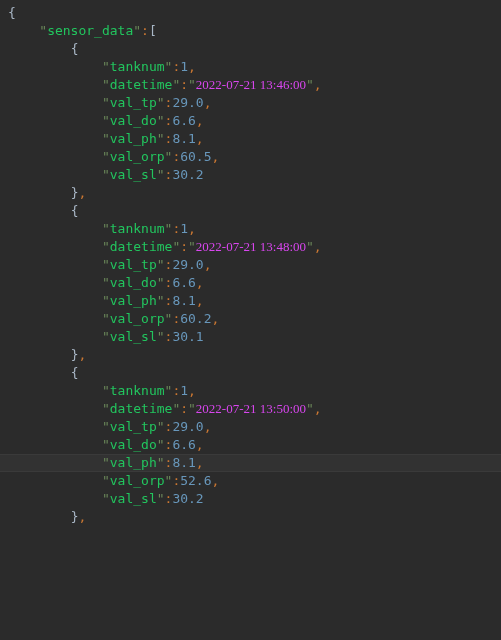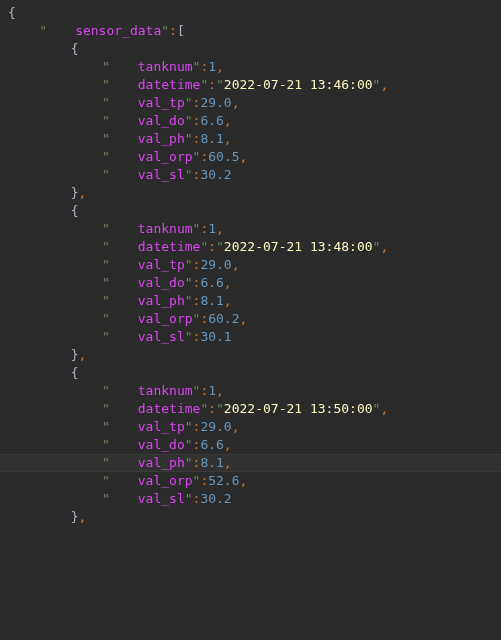--- a/index.html
+++ b/index.html
@@ -37,25 +37,25 @@
     .indent {
       white-space: pre;
     }
     .brace {
       color: #a9b7c6;
     }
     .bracket {
       color: #a9b7c6;
     }
     .key {
-      color: #d946ef;
-      margin-left: 28px;
+      color: #22c55e;
     }
     .string {
-      color: #fef9c3;
+      color: #d946ef;
+      font-family: Liberation Serif, serif;
     }
     .number {
       color: #6897bb;
     }
     .colon {
       color: #cc7832;
     }
     .comma {
       color: #cc7832;
     }

